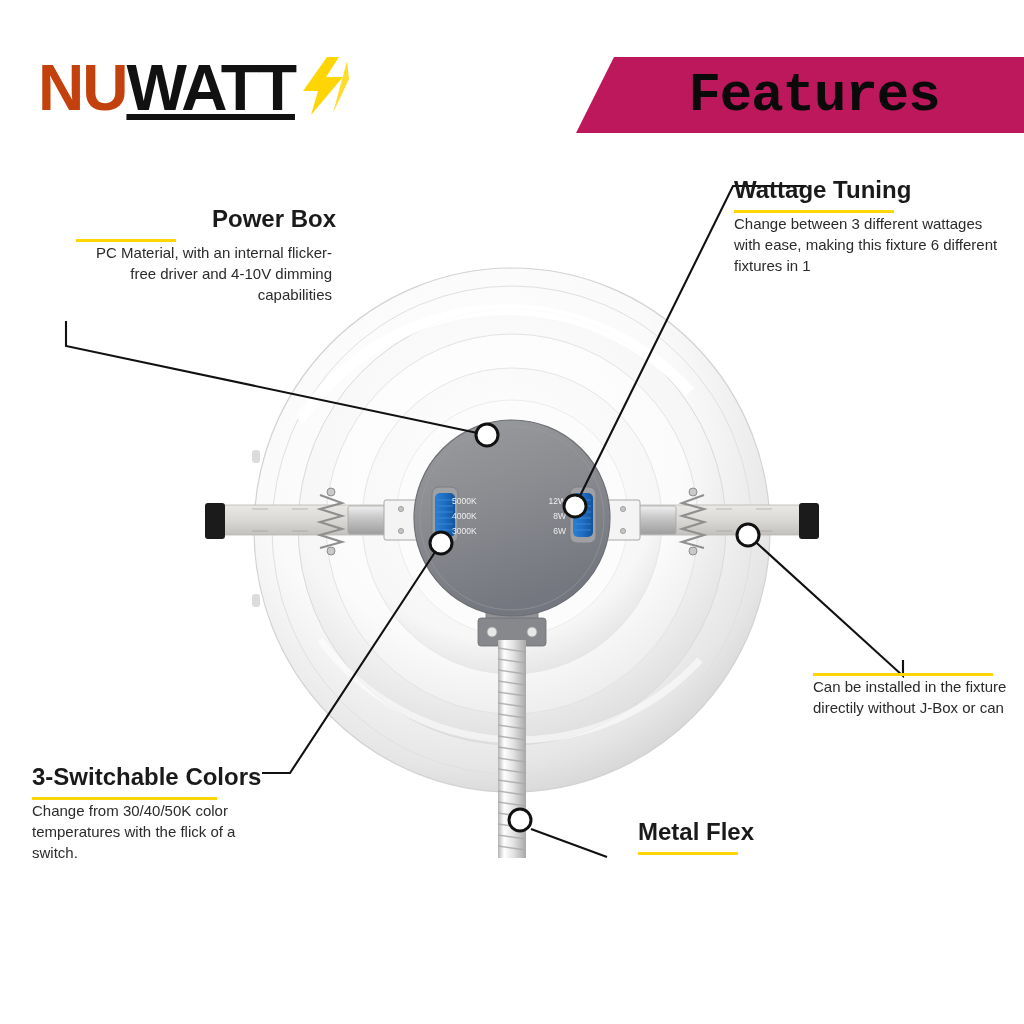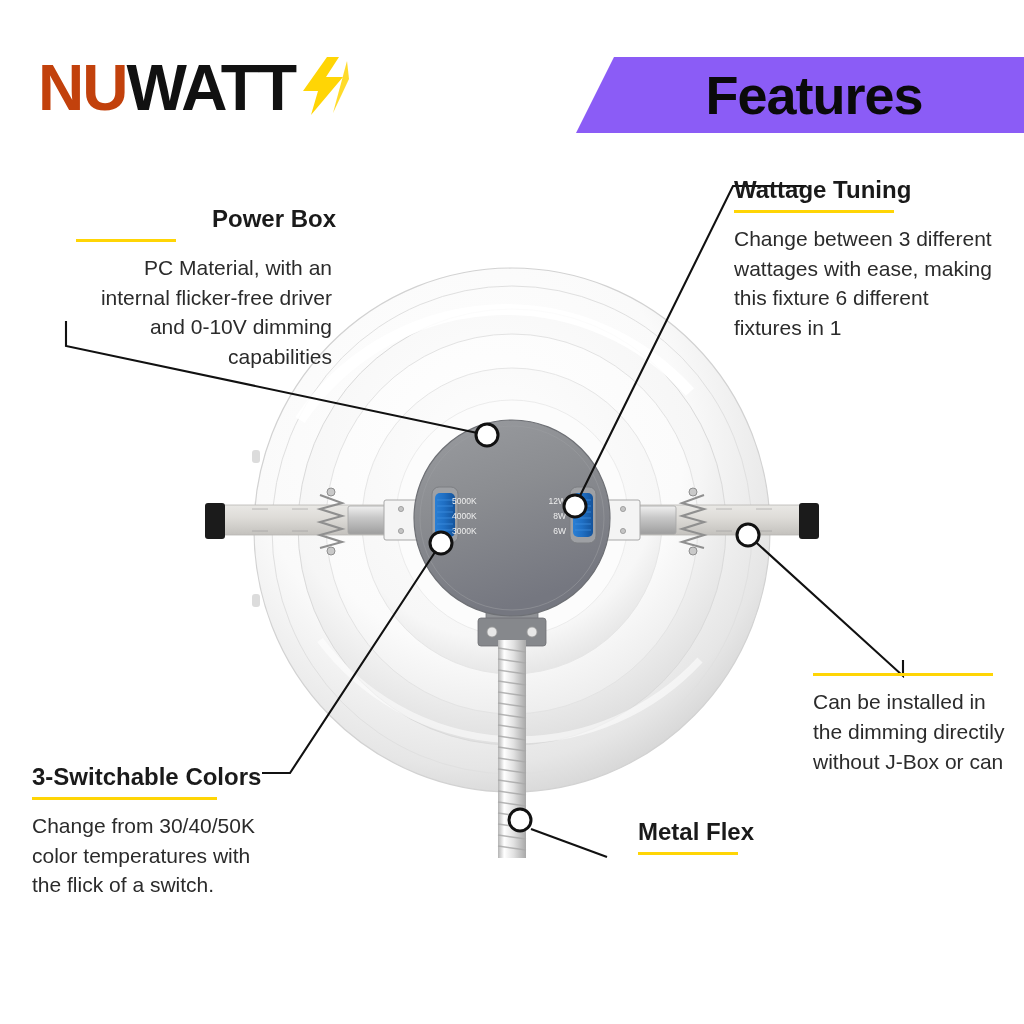--- a/index.html
+++ b/index.html
@@ -8,38 +8,38 @@
   body { font-family:"Liberation Sans", sans-serif; position:relative; }
 
   #stage { position:absolute; inset:0; width:1024px; height:1024px; }
 
   
   .logo { position:absolute; left:38px; top:53px; height:70px;
           display:flex; align-items:center; }
   .logo-text { font-size:64px; font-weight:700; letter-spacing:-2px;
                line-height:1; font-family:"Liberation Sans", sans-serif; }
   .logo-nu { color:#c2410c; }
-  .logo-watt { color:#111111; }
+  .logo-watt { color:#111111;text-decoration:underline; }
   .bolt { margin-left:2px; display:inline-block; }
 
   .features-banner { position:absolute; left:576px; top:57px;
-                     width:448px; height:76px; background:#8b5cf6;
-                     clip-path: polygon(38px 0, 100% 0, 100% 100%, 0 100%); }
+                     width:448px; height:76px; background:#be185d;
+                     clip-path: polygon(38px 0, 100% 0, 100% 100%, 0 100%); font-family: Liberation Mono, monospace; }
   .features-label { position:absolute; left:0; top:0; width:100%; height:100%;
                     display:flex; align-items:center; justify-content:center;
                     font-size:54px; font-weight:700; color:#0a0a0a;
                     letter-spacing:-1px; padding-left:28px; }
 
   
   .callout { position:absolute; }
   .callout h3 { font-size:24px; font-weight:700; color:#1a1a1a;
                 line-height:1.2; white-space:nowrap; }
   .callout .rule { height:3px; background:#FFD505; margin-top:5px; }
-  .callout p { font-size:21px; color:#2b2b2b; line-height:1.42;
-               margin-top:11px; }
+  .callout p { font-size:15px; color:#2b2b2b; line-height:1.42;
+               }
 
   #co-power      { left:76px;  top:205px; width:260px;text-align:right; }
   #co-power .rule{ width:100px; }
   #co-power p    { width:256px; }
 
   #co-watt       { left:734px; top:176px; width:270px; }
   #co-watt .rule { width:160px; }
   #co-watt p     { width:268px; }
 
   #co-spring     { left:813px; top:668px; width:200px; }
@@ -263,32 +263,32 @@
       <circle cx="575" cy="506" r="11" fill="#ffffff" stroke="#111111" stroke-width="3"></circle>
       <circle cx="748" cy="535" r="11" fill="#ffffff" stroke="#111111" stroke-width="3"></circle>
       <circle cx="441" cy="543" r="11" fill="#ffffff" stroke="#111111" stroke-width="3"></circle>
       <circle cx="520" cy="820" r="11" fill="#ffffff" stroke="#111111" stroke-width="3"></circle>
     </g>
   </svg>
 
   <div class="callout" id="co-power">
     <h3>Power Box</h3>
     <div class="rule"></div>
-    <p>PC Material, with an internal flicker-free driver and 0-10V dimming capabilities</p>
+    <p>PC Material, with an internal flicker-free driver and 4-10V dimming capabilities</p>
   </div>
 
   <div class="callout" id="co-watt">
     <h3>Wattage Tuning</h3>
     <div class="rule"></div>
     <p>Change between 3 different wattages with ease, making this fixture 6 different fixtures in 1</p>
   </div>
 
   <div class="callout" id="co-spring">
     <div class="rule"></div>
-    <p>Can be installed in the dimming directily without J-Box or can</p>
+    <p>Can be installed in the fixture directily without J-Box or can</p>
   </div>
 
   <div class="callout" id="co-colors">
     <h3>3-Switchable Colors</h3>
     <div class="rule"></div>
     <p>Change from 30/40/50K color temperatures with the flick of a switch.</p>
   </div>
 
   <div class="callout" id="co-flex">
     <h3>Metal Flex</h3>

